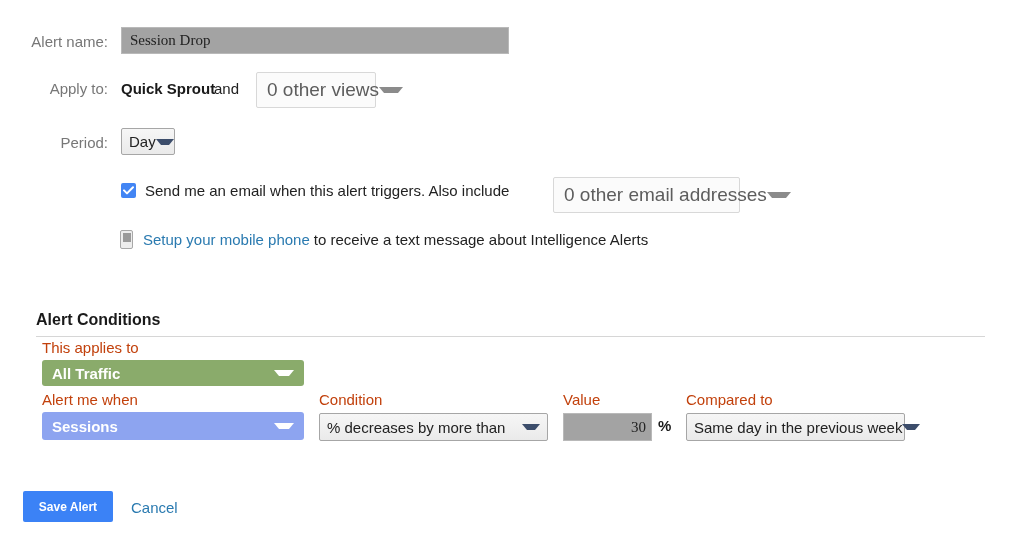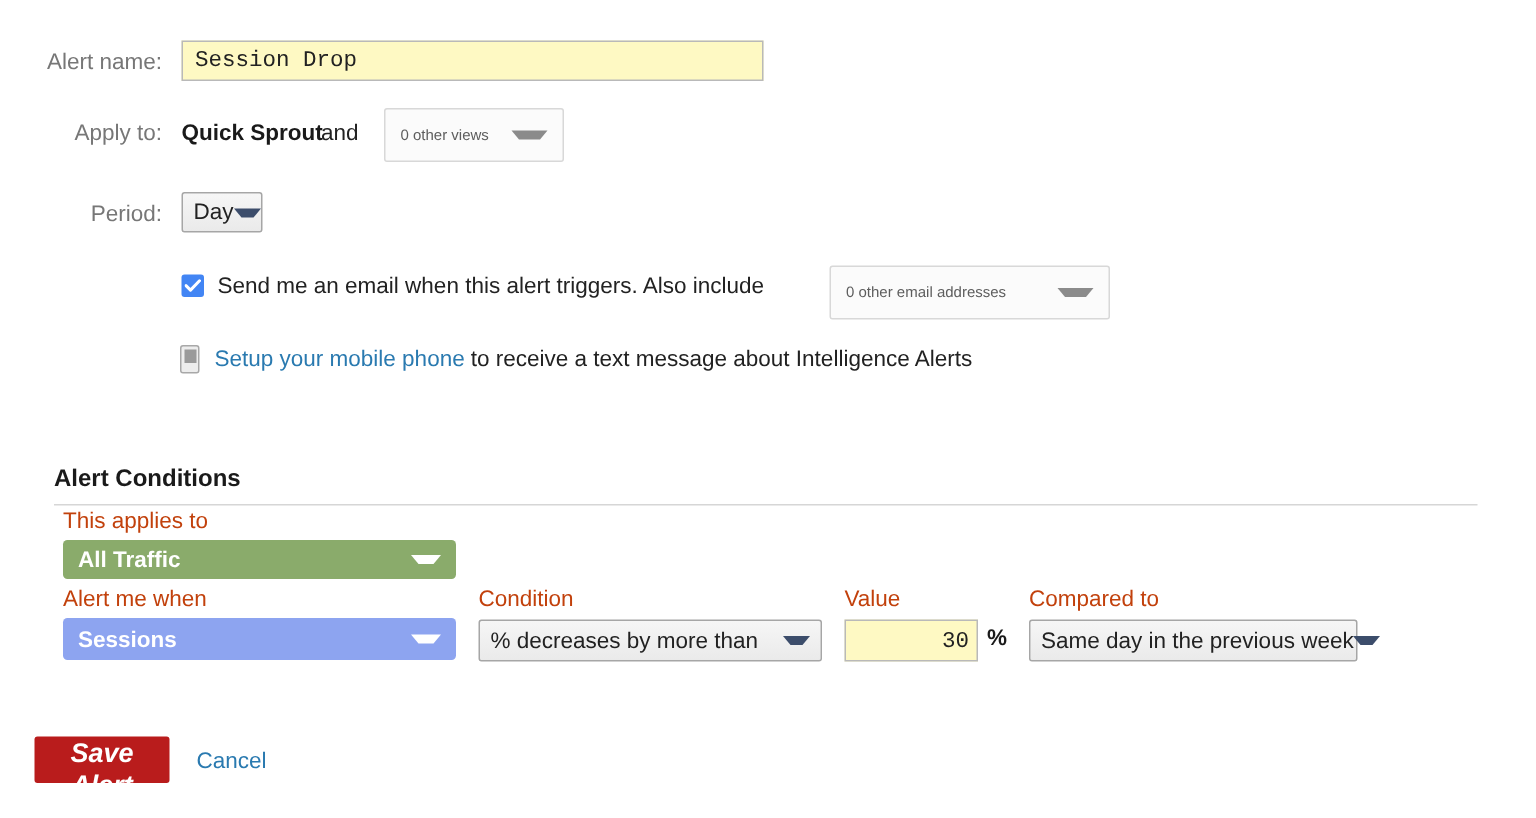--- a/index.html
+++ b/index.html
@@ -30,22 +30,22 @@
     color: #777777;
     font-size: 15px;
     white-space: nowrap;
   }
 
   
   .text-input {
     position: absolute;
     box-sizing: border-box;
     border: 1px solid #b9b9b9;
-    background: #fef9c3;
-    font-family: Liberation Mono, monospace;
+    background: #a3a3a3;
+    font-family: Liberation Serif, serif;
     font-size: 15px;
     color: #222222;
     outline: none;
     padding: 0 8px;
   }
   #alert-name-input {
     left: 121px;
     top: 27px;
     width: 388px;
     height: 27px;
@@ -68,21 +68,21 @@
   }
 
   
   .soft-select {
     position: absolute;
     box-sizing: border-box;
     border: 1px solid #d8d8d8;
     border-radius: 2px;
     background: #fbfbfb;
     color: #5d5d5d;
-    font-size: 10px;
+    font-size: 19px;
     display: flex;
     align-items: center;
     padding: 0 10px;
     white-space: nowrap;
     cursor: pointer;
   }
   .soft-select .caret {
     margin-left: auto;
     padding-left: 14px;
   }
@@ -284,29 +284,28 @@
     color: #1a1a1a;
   }
 
   
   #save-button {
     position: absolute;
     left: 23px;
     top: 491px;
     width: 90px;
     height: 31px;
-    background: #b91c1c;
+    background: #3b82f6;
     border: none;
     border-radius: 2px;
     color: #ffffff;
     font-family: "Liberation Sans", sans-serif;
-    font-size: 18px;
-    font-weight: bold;
-    cursor: pointer;
-    font-style: italic;
+    font-size: 12px;
+    font-weight: bold;
+    cursor: pointer;
   }
   #cancel-link {
     left: 131px;
     top: 499px;
     color: #2a7ab0;
     font-size: 15px;
     cursor: pointer;
   }
 </style>
 </head>

